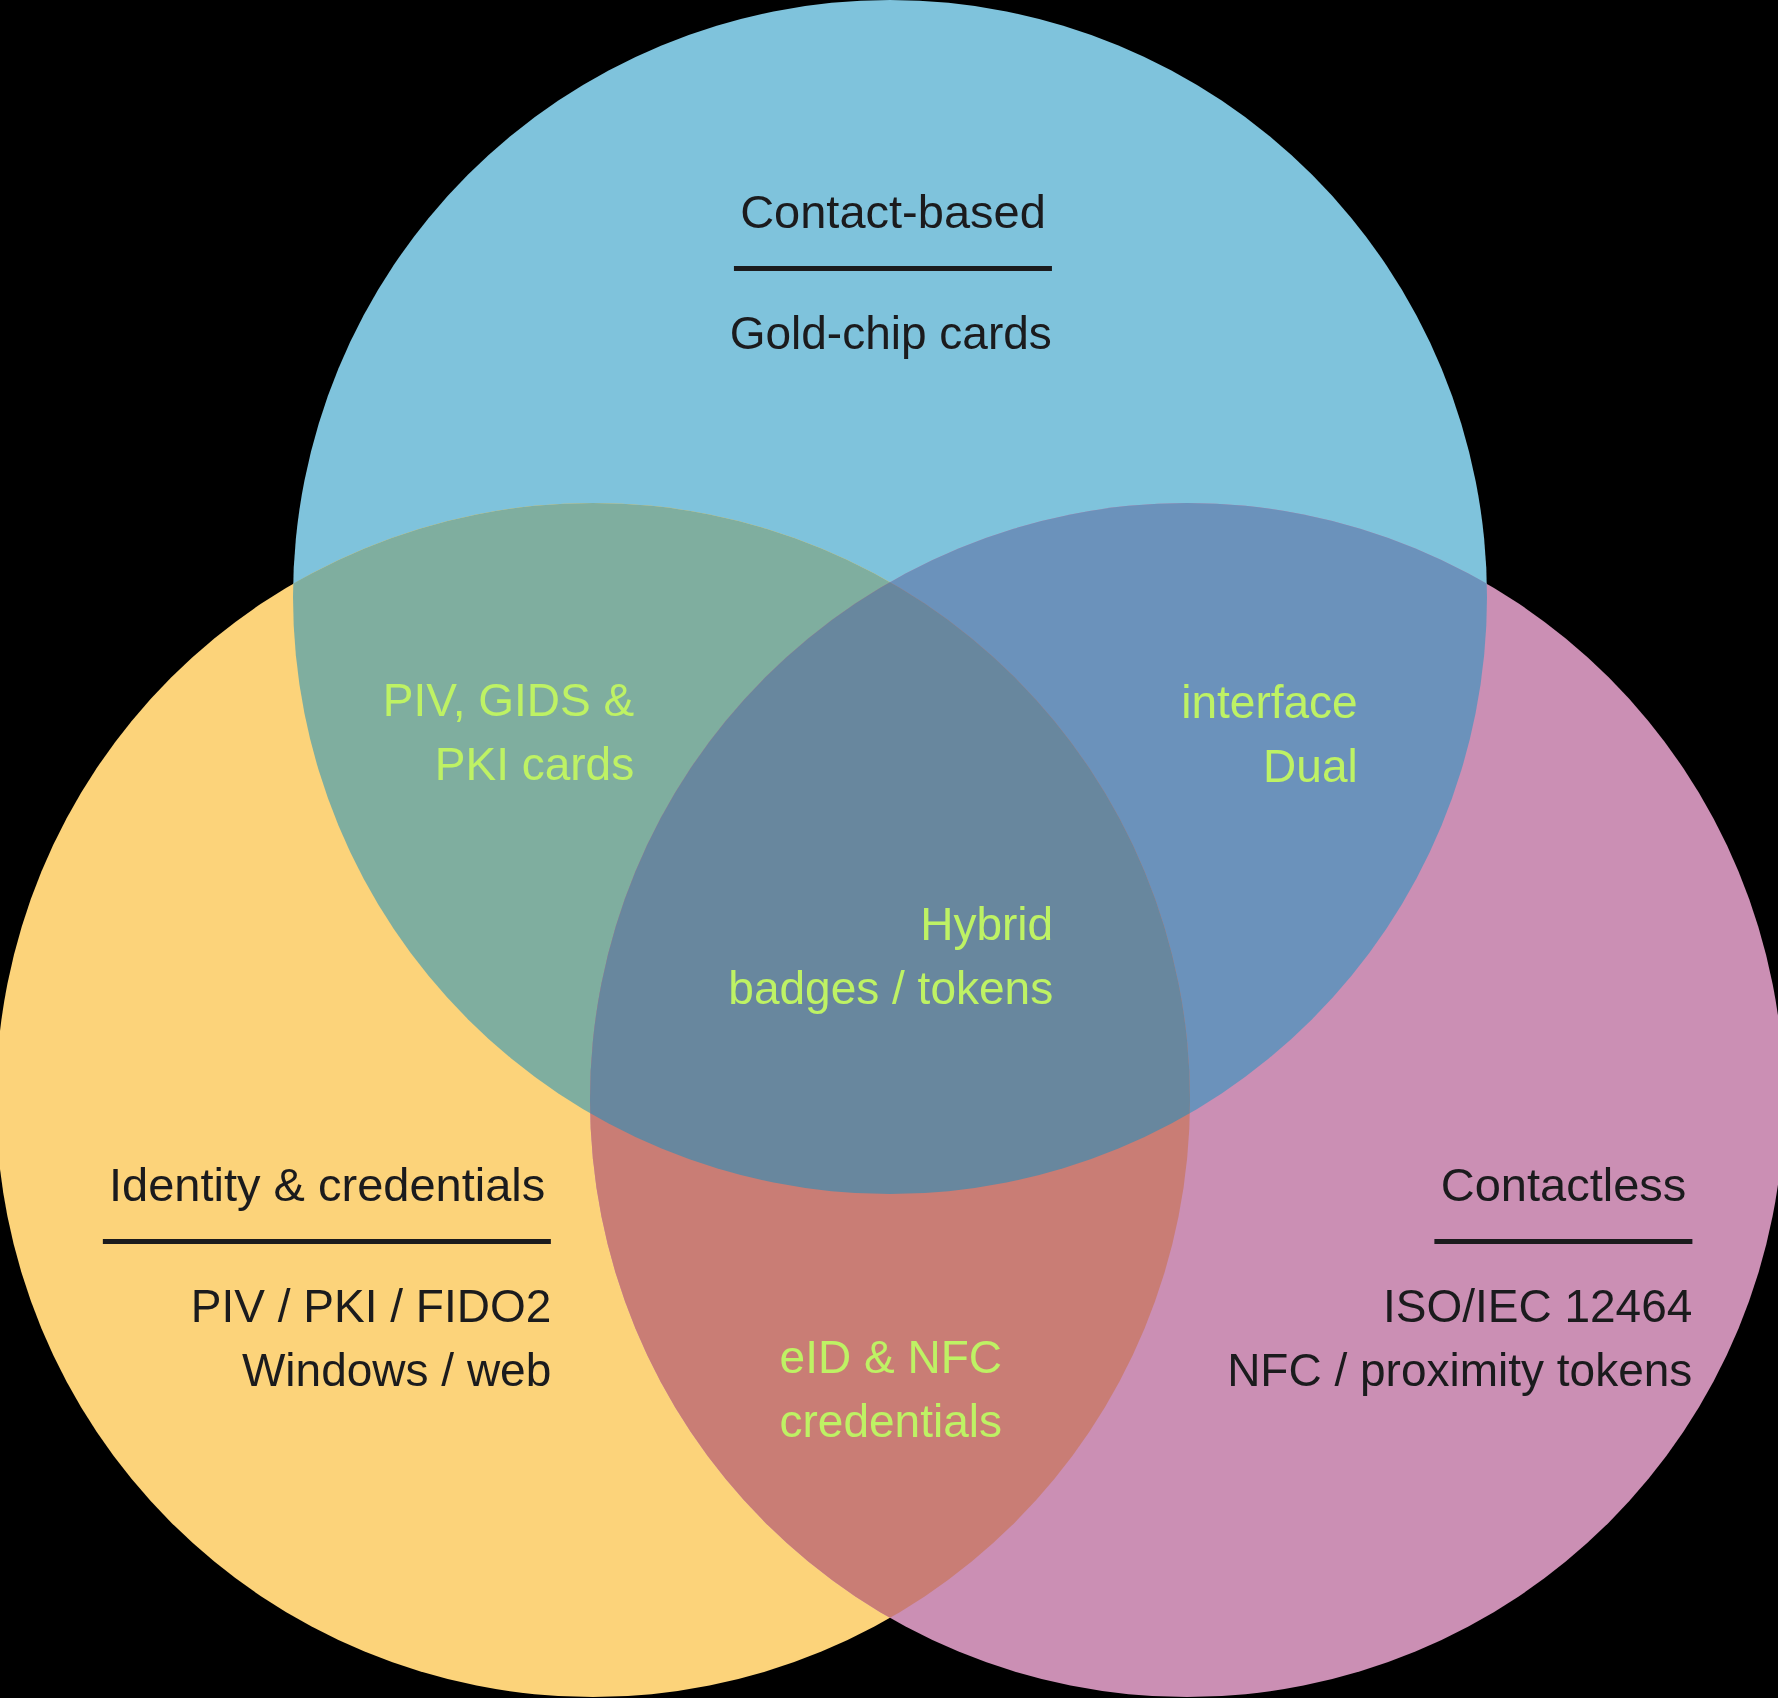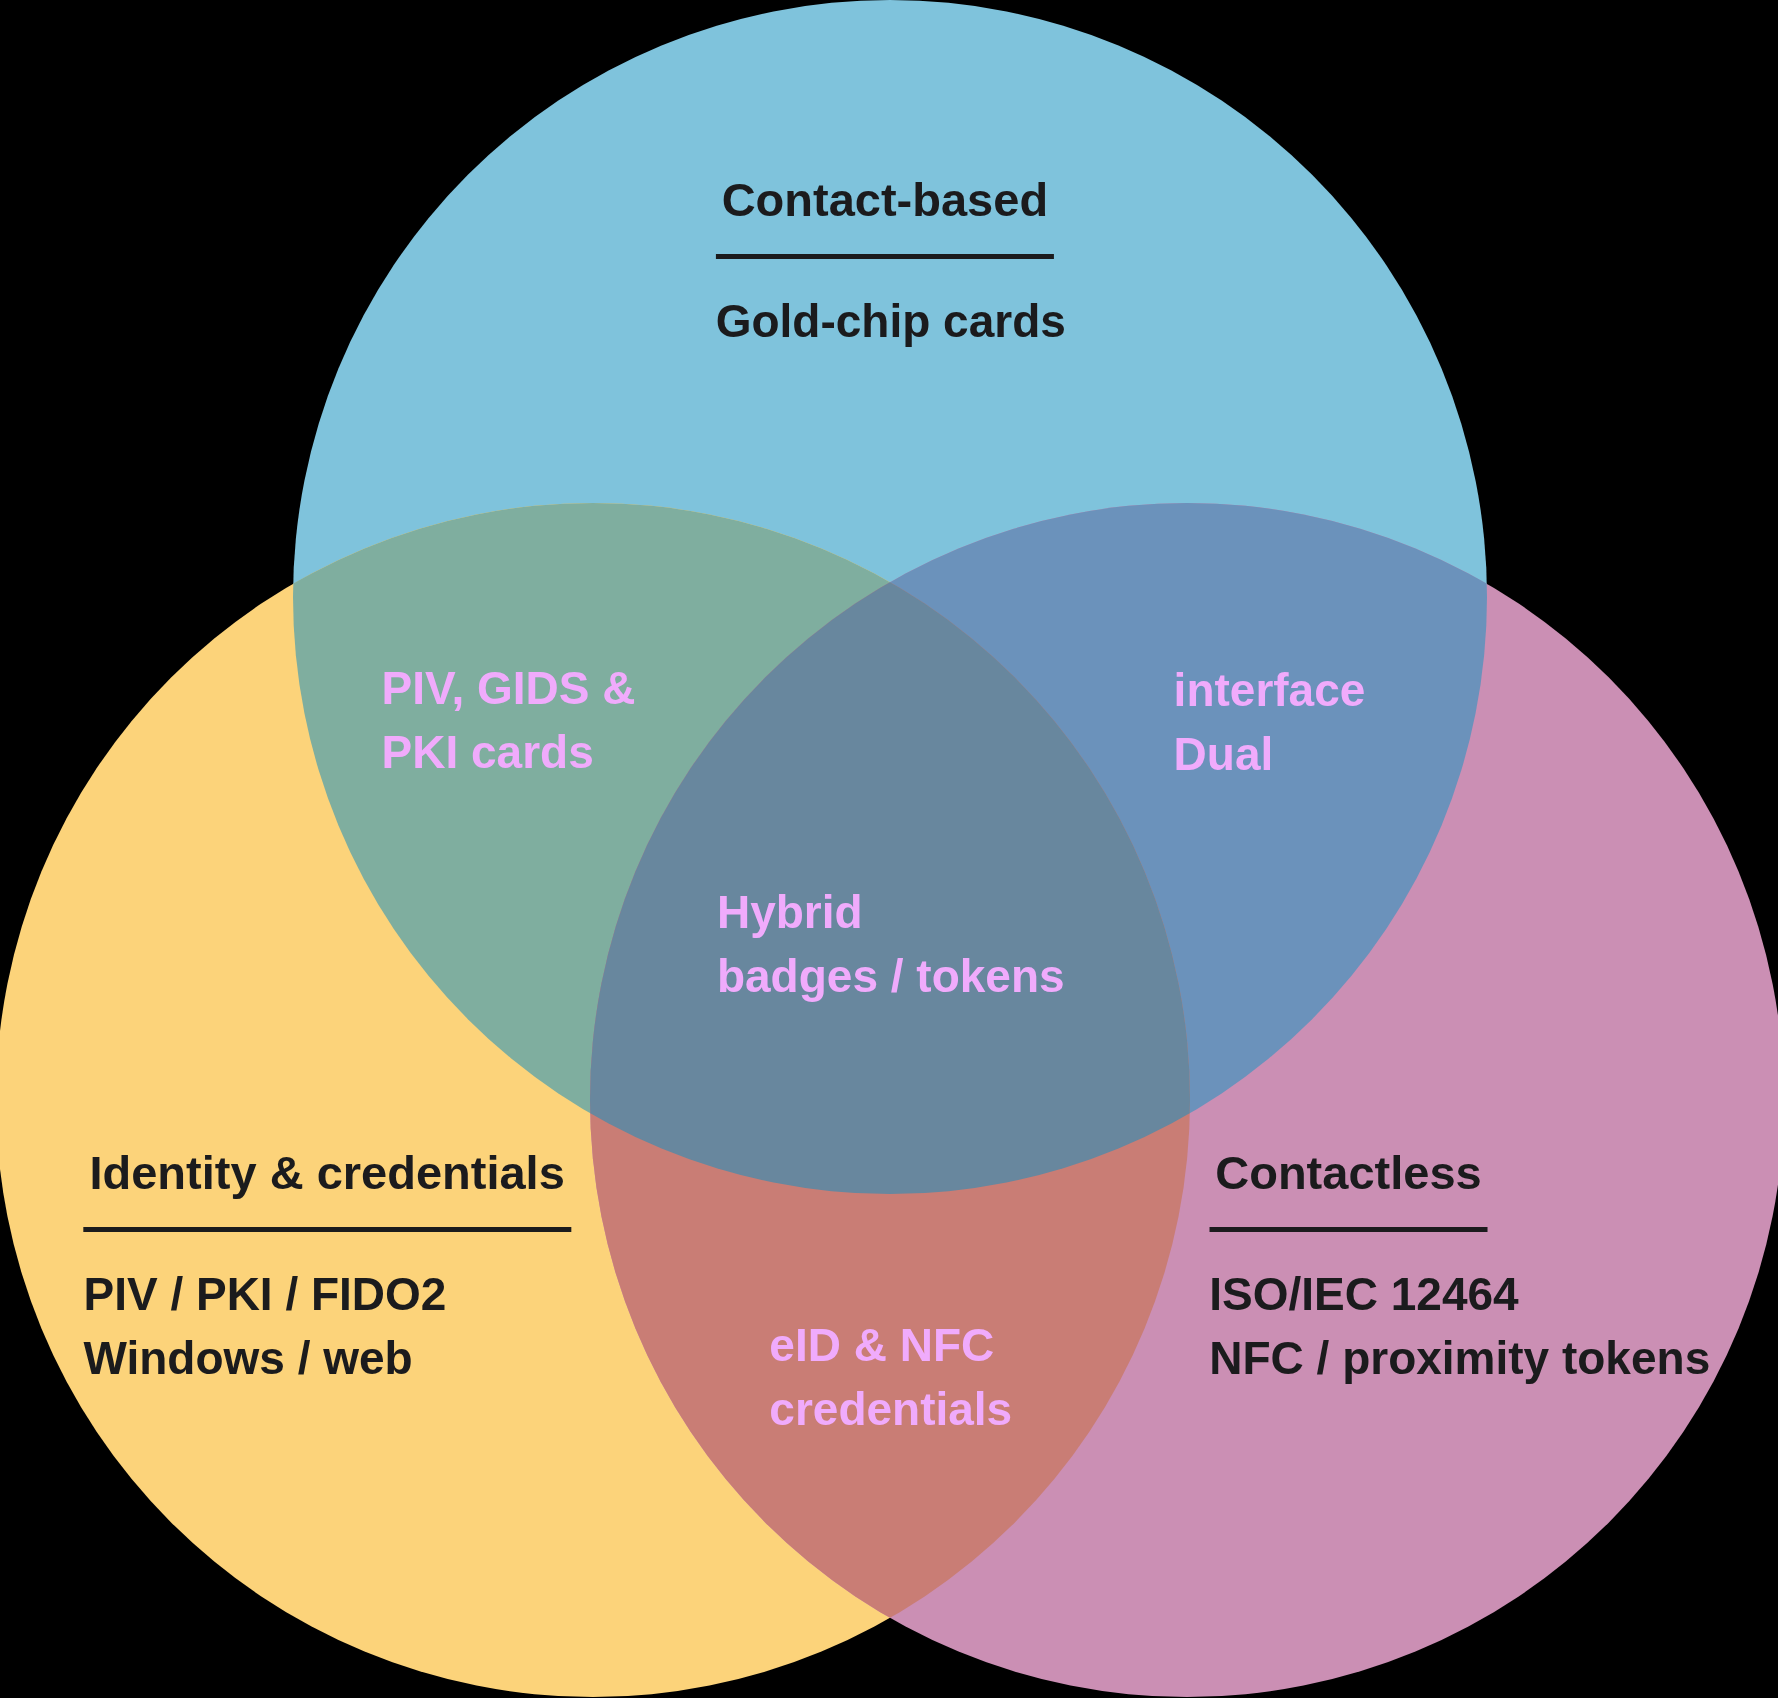--- a/index.html
+++ b/index.html
@@ -17,34 +17,35 @@
   }
   .venn-svg {
     position: absolute;
     inset: 0;
     width: 100%;
     height: 100%;
     display: block;
   }
   .label {
     position: absolute;
-    text-align: left;
-    font-weight: 700;
+    text-align: right;
+    font-weight: 400;
     font-size: 46px;
     line-height: 64px;
     white-space: nowrap;
+    margin-top: 12px;
   }
   .label.outer {
     transform: translateX(-50%);
   }
   .label.inner {
     transform: translate(-50%, -50%);
   }
   .dark { color: #1B1B1D; }
-  .light { color: #f0abfc; }
+  .light { color: #bef264; }
   .heading {
     display: inline-block;
     font-size: 47px;
     line-height: 56px;
     border-bottom: 5px solid #1B1B1D;
     padding: 0 6px 26px 6px;
     margin-bottom: 30px;
   }
   .line {
     line-height: 64px;

